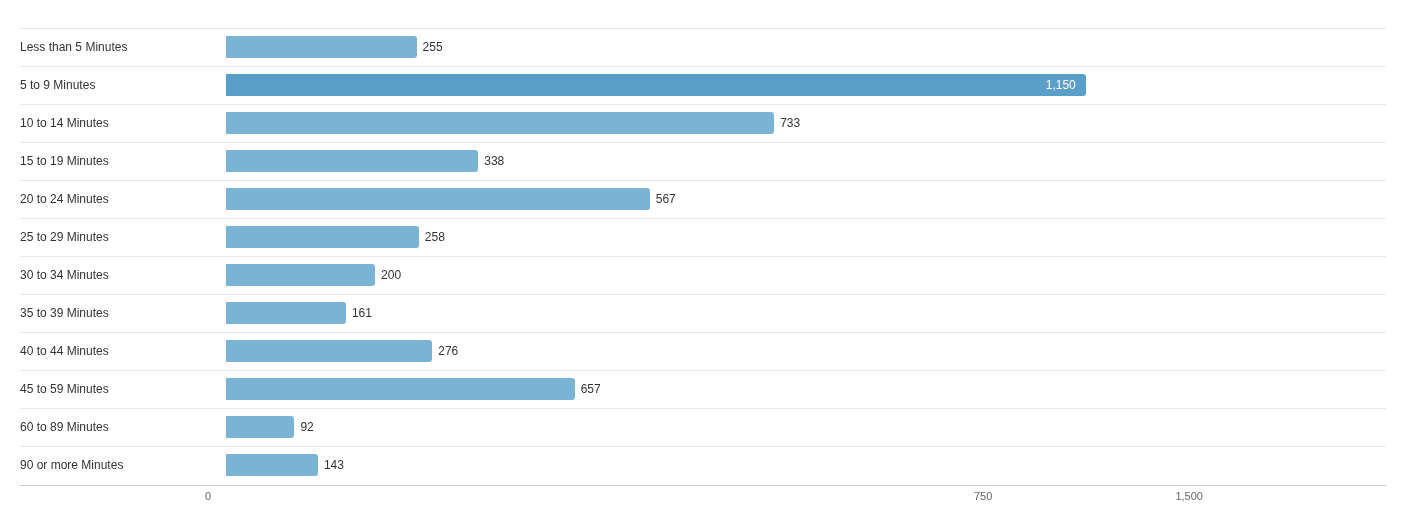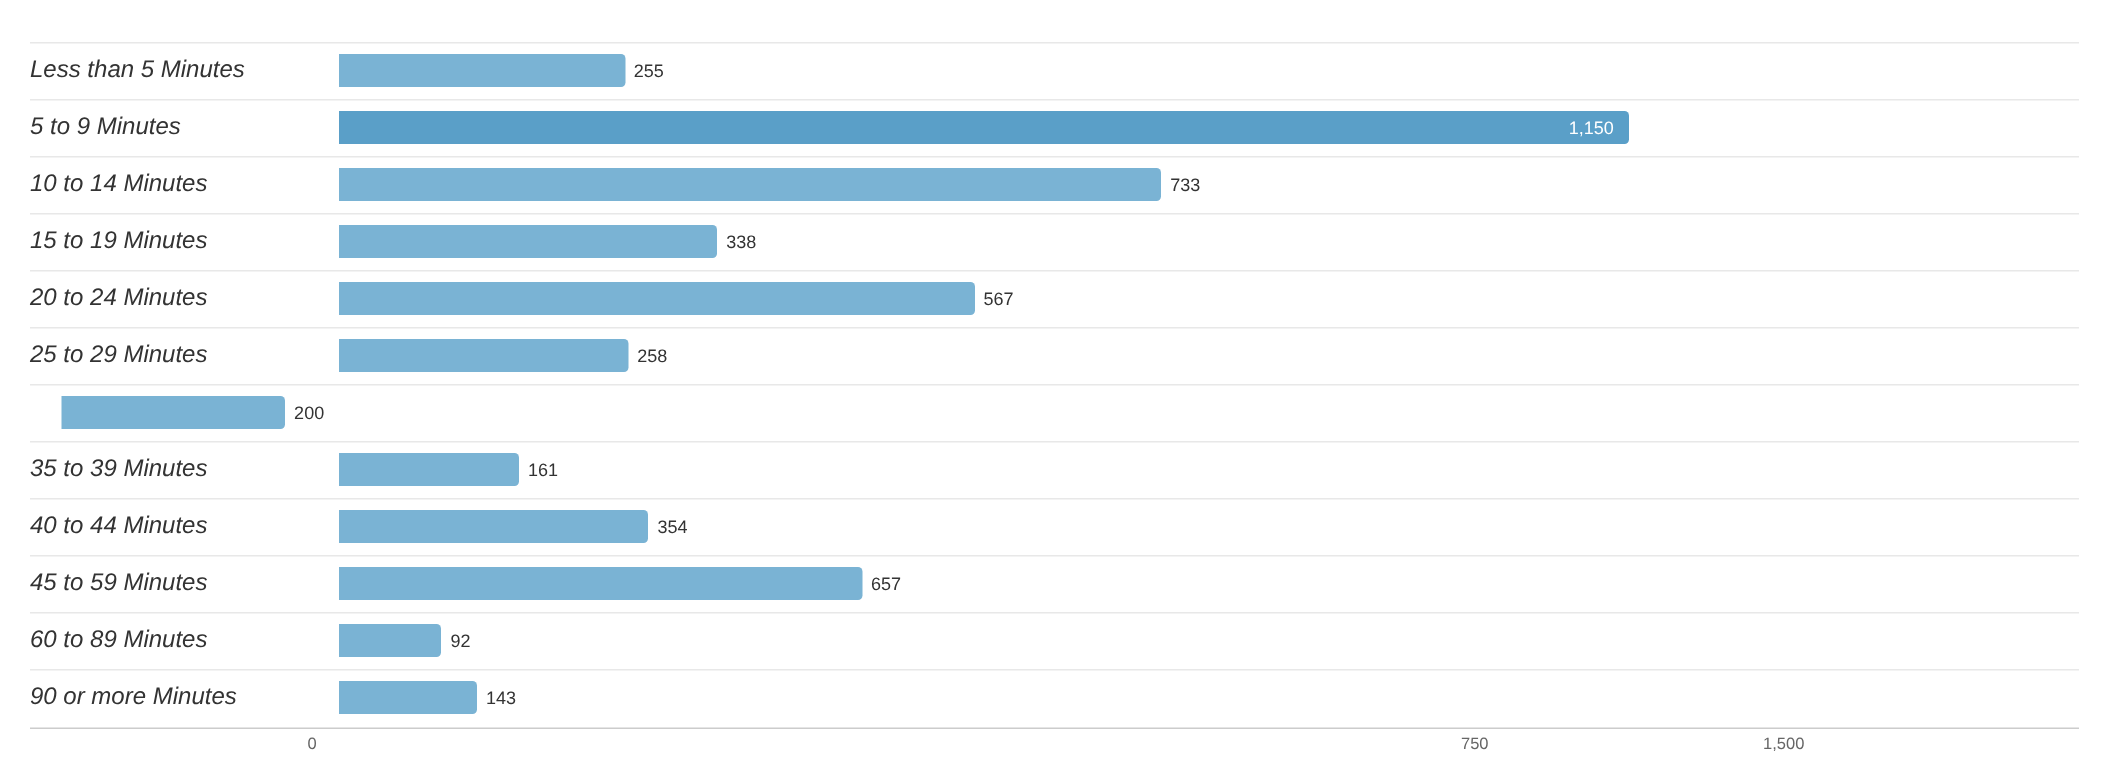--- a/index.html
+++ b/index.html
@@ -43,25 +43,24 @@
       margin-bottom: 1px;
       border-top: 1px solid #e8e8e8;
       min-height: 36px;
     }
     .bar-row:last-child {
       border-bottom: none;
     }
     .label {
       width: 185px;
       min-width: 185px;
-      font-size: 16px;
+      font-size: 12px;
       color: #333;
       padding: 6px 0;
       flex-shrink: 0;
-      font-style: italic;
     }
     .bar-area {
       flex: 1;
       display: flex;
       align-items: center;
       position: relative;
       height: 36px;
       padding-left: 21px;
     }
     .bar {
@@ -166,37 +165,38 @@
         </div>
       </div>
       <div class="bar-row">
         <div class="label">25 to 29 Minutes</div>
         <div class="bar-area">
           <div class="bar" style="width: 192.812px;"></div>
           <span class="bar-value">258</span>
         </div>
       </div>
       <div class="bar-row">
+        <div class="label">30 to 34 Minutes</div>
         <div class="bar-area">
           <div class="bar" style="width: 149.093px;"></div>
           <span class="bar-value">200</span>
         </div>
       </div>
       <div class="bar-row">
         <div class="label">35 to 39 Minutes</div>
         <div class="bar-area">
           <div class="bar" style="width: 119.947px;"></div>
           <span class="bar-value">161</span>
         </div>
       </div>
       <div class="bar-row">
         <div class="label">40 to 44 Minutes</div>
         <div class="bar-area">
           <div class="bar" style="width: 206.264px;"></div>
-          <span class="bar-value">354</span>
+          <span class="bar-value">276</span>
         </div>
       </div>
       <div class="bar-row">
         <div class="label">45 to 59 Minutes</div>
         <div class="bar-area">
           <div class="bar" style="width: 348.631px;"></div>
           <span class="bar-value">657</span>
         </div>
       </div>
       <div class="bar-row">

